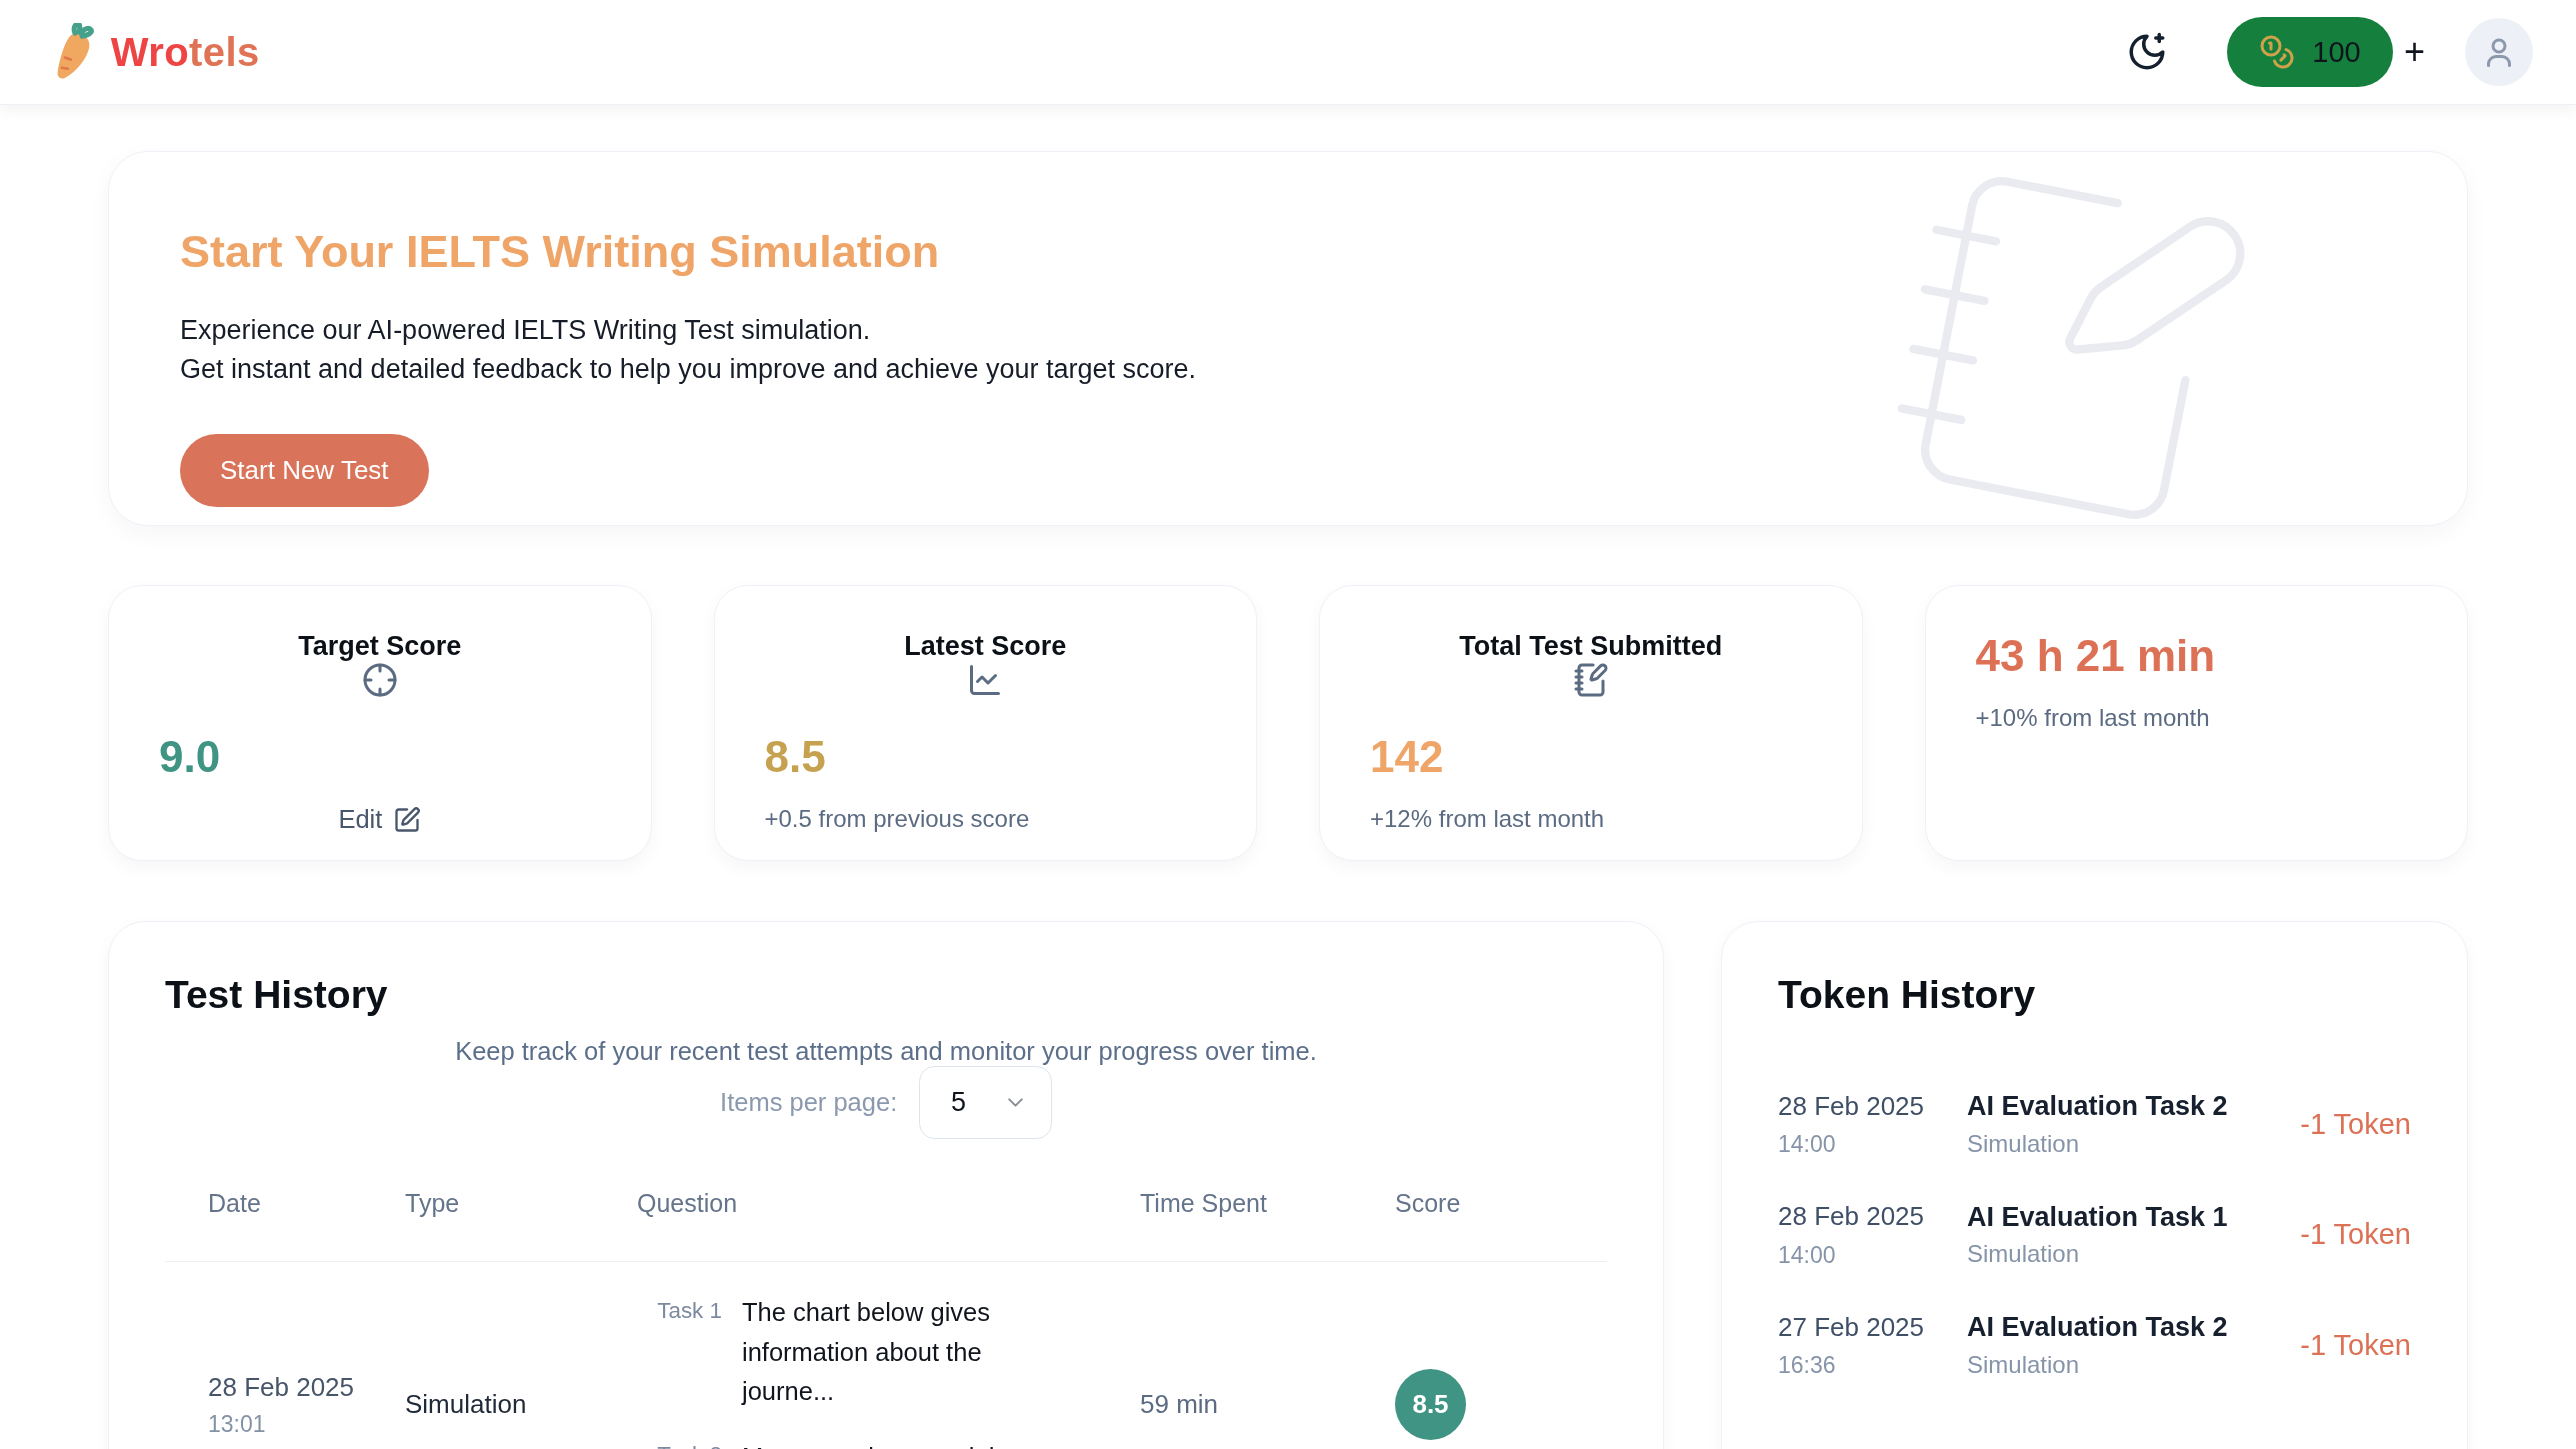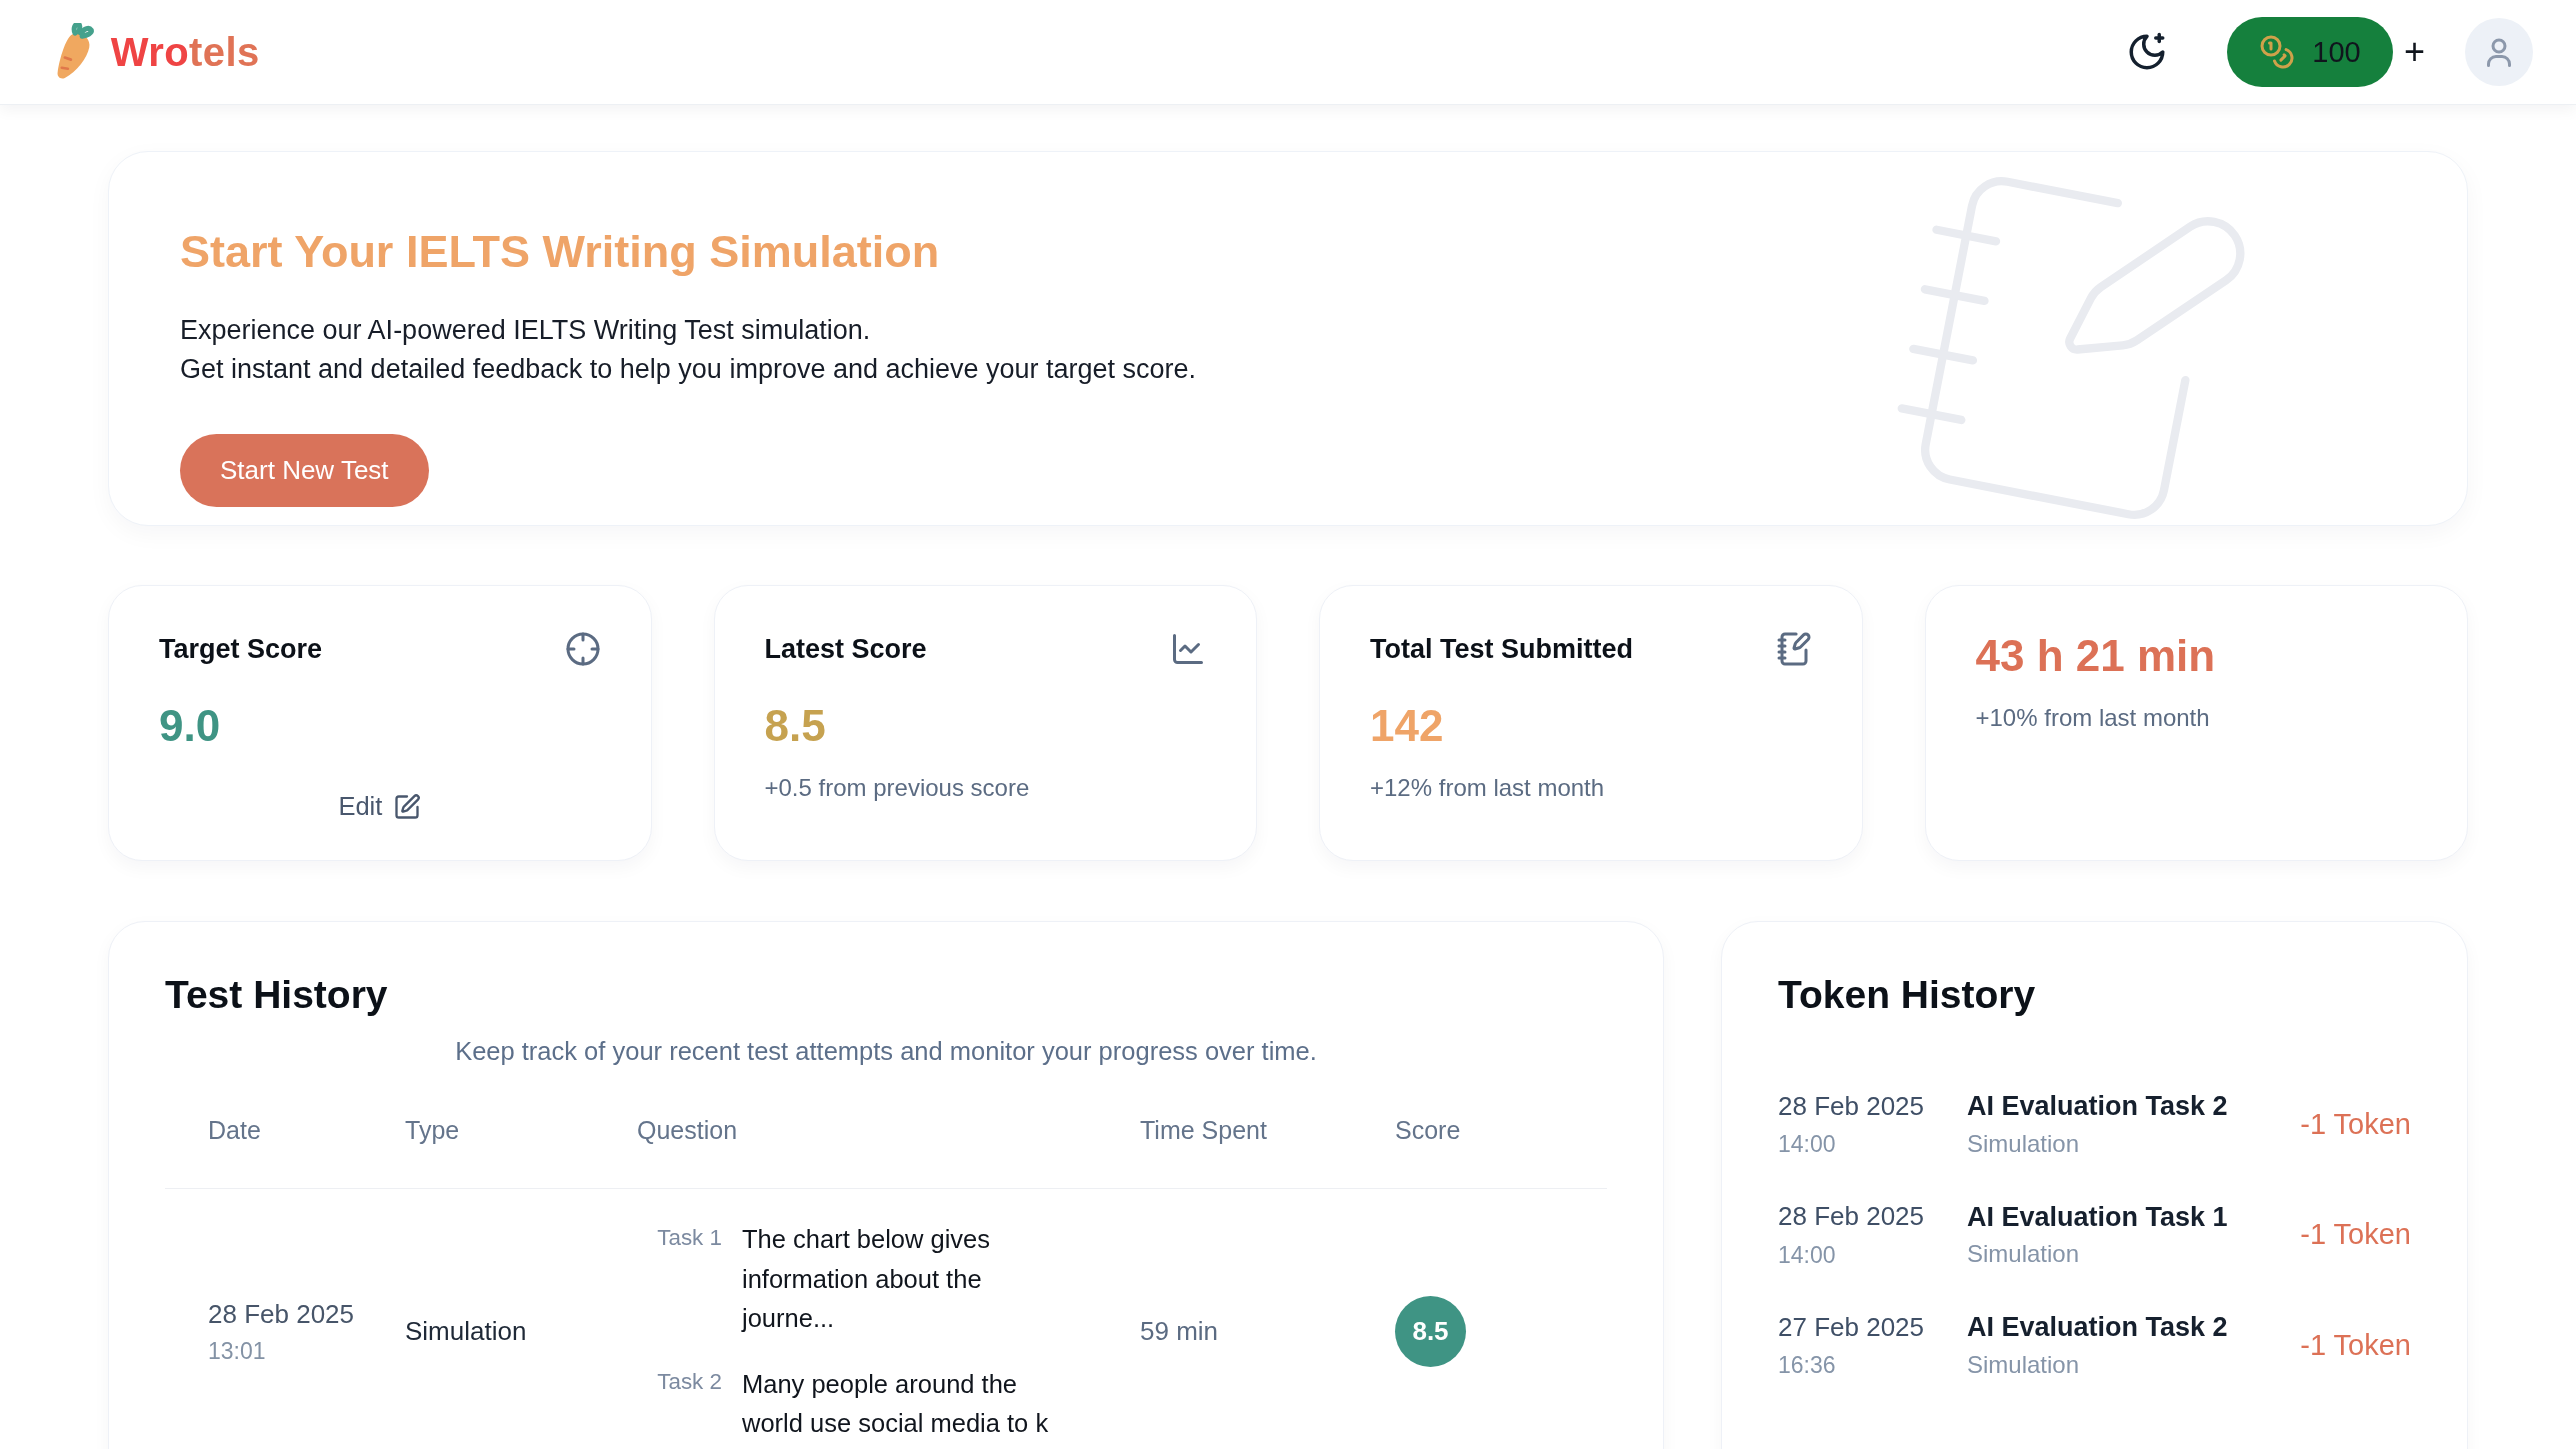--- a/index.html
+++ b/index.html
@@ -76,21 +76,21 @@
   }
 
   
   .stats { display: grid; grid-template-columns: repeat(4, 1fr); gap: 62px; margin-top: 59px; }
   .stat-card {
     border: 1.5px solid #eef1f7; border-radius: 34px; background: #fff;
     box-shadow: 0 6.2px 18.6px rgba(15,23,42,.04);
     padding: 45px 50px 39px 50px; height: 276px;
     display: flex; flex-direction: column;
   }
-  .stat-top { display: flex; align-items: center; justify-content: space-between; margin-bottom: 34px; }
+  .stat-top { display: flex; align-items: center; justify-content: space-between; margin-bottom: 34px; flex-direction: column; }
   .stat-label { font-size: 27px; font-weight: 700; color: #0c1118; }
   .stat-value { font-size: 44px; font-weight: 700; margin-bottom: 23px; }
   .val-teal   { color: #3f9484; }
   .val-gold   { color: #c6a250; }
   .val-orange { color: #efa468; }
   .val-coral  { color: #dc7156; }
   .stat-sub { font-size: 24px; color: #5b6b82; }
   .stat-edit {
     margin-top: auto; display: flex; justify-content: center; align-items: center; gap: 10.8px;
     font-size: 25.5px; color: #49576d; cursor: pointer;
@@ -267,20 +267,29 @@
     </div>
   </section>
 
   <section class="panels">
 
     <div class="panel">
       <h2 class="panel-title">Test History</h2>
 
       <div class="th-sub-row">
         <p class="th-subtitle">Keep track of your recent test attempts and monitor your progress over time.</p>
+        <div class="ipp">
+          <span class="ipp-label">Items per page:</span>
+          <div class="ipp-select">
+            <span class="ipp-value">5</span>
+            <svg width="25" height="25" viewBox="0 0 24 24" fill="none" stroke="#8a8f98" stroke-width="2" stroke-linecap="round" stroke-linejoin="round">
+              <path d="m6 9 6 6 6-6"></path>
+            </svg>
+          </div>
+        </div>
       </div>
 
       <div class="th-grid th-head">
         <span class="th-cell">Date</span>
         <span class="th-cell">Type</span>
         <span class="th-cell">Question</span>
         <span class="th-cell">Time Spent</span>
         <span class="th-cell">Score</span>
       </div>
       <hr class="th-divider">

